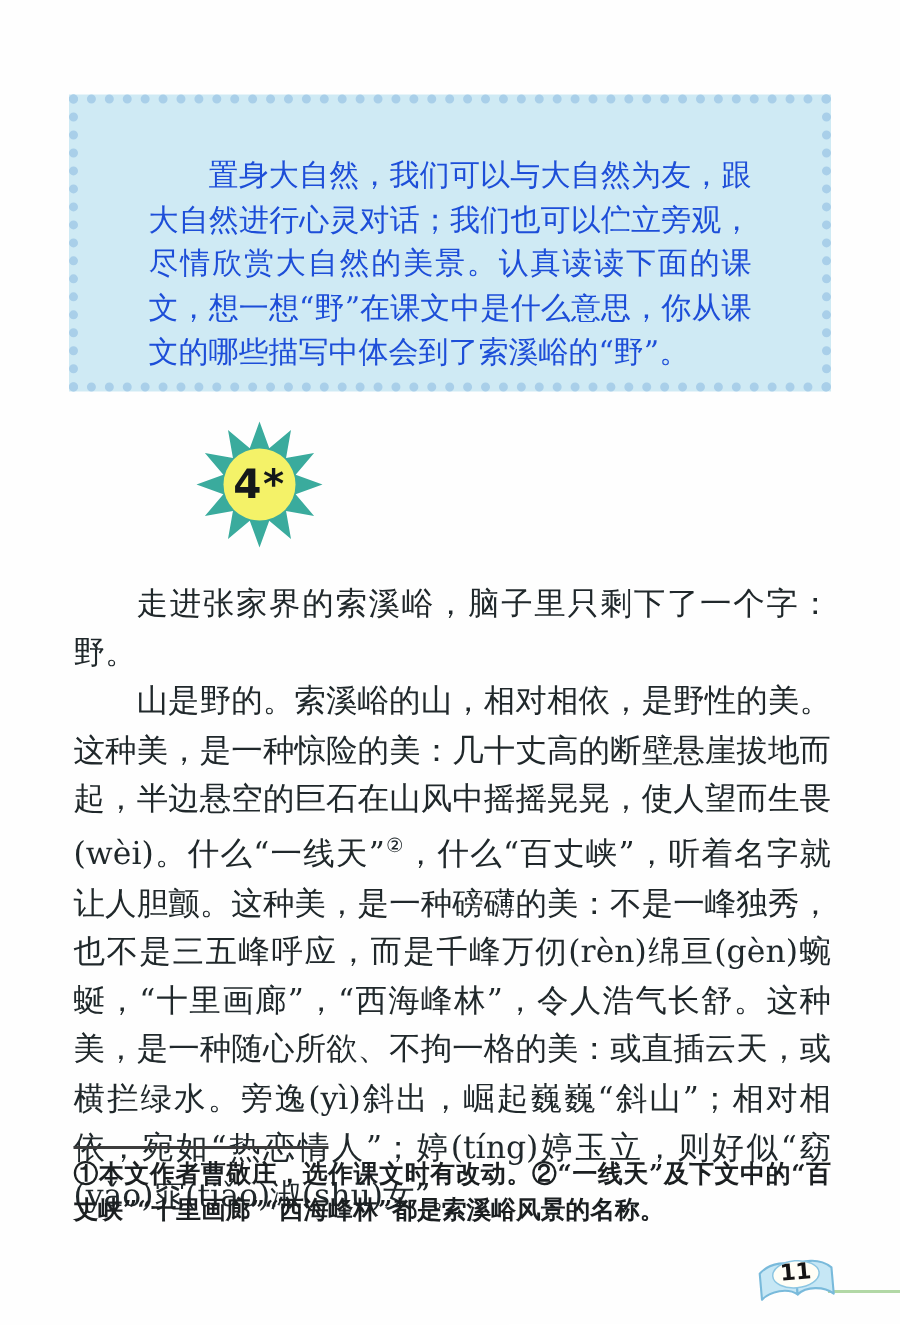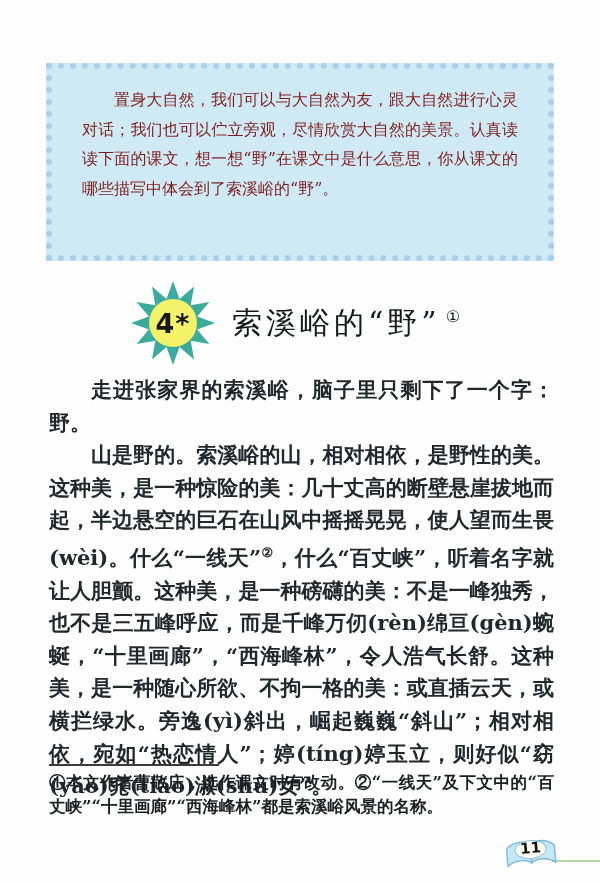--- a/index.html
+++ b/index.html
@@ -12,23 +12,23 @@
 
   
   .intro-box {
     position:absolute; left:46px; top:63px; width:508px; height:198px;
     box-sizing:border-box;
     background:#cfeaf4;
     border:6px dotted #a9cfe9;
     padding:16px 30px 0 30px;
   }
   .intro-text {
-    margin:0; font-size:16px; line-height:29.5px;
+    margin:17px; font-size:20px; line-height:29.5px;
     text-indent:2em; text-align:justify;
-    color:#7f1d1d;
+    color:#1d4ed8;
     font-family:"DejaVu Serif","Liberation Serif",serif;
   }
 
   
   .lesson-header {
     position:absolute; left:130px; top:279px; height:88px;
     display:flex; align-items:center;
   }
   .starburst { position:relative; width:86px; height:86px; flex:0 0 86px; }
   .starburst svg { position:absolute; left:0; top:0; }
@@ -42,21 +42,21 @@
   .lesson-title {
     margin:0 0 0 16px; font-size:30px; font-weight:500;
     letter-spacing:4px; color:#15191b; white-space:nowrap;
   }
   .fn-ref {
     font-size:16px; vertical-align:super; margin-left:5px;
     letter-spacing:0; font-weight:normal;
   }
 
   
-  .body-text { position:absolute; left:49px; top:374px; width:505px;font-weight:bold; }
+  .body-text { position:absolute; left:49px; top:386px; width:505px; }
   .par {
     margin:0; font-size:21px; line-height:32.6px;
     text-indent:2em; text-align:justify; color:#20282b;
   }
   .fn-ref2 { font-size:13px; vertical-align:super; }
 
   
   .footnote-area { position:absolute; left:49px; top:764px; width:505px; }
   .footnote-rule { width:170px; height:0; border-top:2px solid #3c3c3c; margin-bottom:5px; }
   .footnote-text {
@@ -85,21 +85,20 @@
   </div>
 
   <div class="lesson-header">
     <div class="starburst">
       <svg width="86" height="86" viewBox="0 0 86 86" aria-hidden="true">
         <polygon fill="#3aab9d" points="43,1 49.5,18.9 64,6.6 60.7,25.3 79.4,22 67.1,36.5 85,43 67.1,49.5 79.4,64 60.7,60.7 64,79.4 49.5,67.1 43,85 36.5,67.1 22,79.4 25.3,60.7 6.6,64 18.9,49.5 1,43 18.9,36.5 6.6,22 25.3,25.3 22,6.6 36.5,18.9"></polygon>
         <circle cx="43" cy="43" r="24" fill="#f4f268"></circle>
       </svg>
       <span class="lesson-num">4*</span>
     </div>
-    <h1 class="lesson-title"><span>索溪峪的“野”</span><sup class="fn-ref">①</sup></h1>
   </div>
 
   <div class="body-text">
     <p class="par">走进张家界的索溪峪，脑子里只剩下了一个字：野。</p>
     <p class="par"><span>山是野的。索溪峪的山，相对相依，是野性的美。这种美，是一种惊险的美：几十丈高的断壁悬崖拔地而起，半边悬空的巨石在山风中摇摇晃晃，使人望而生畏(wèi)。什么“一线天”</span><sup class="fn-ref2">②</sup><span>，什么“百丈峡”，听着名字就让人胆颤。这种美，是一种磅礴的美：不是一峰独秀，也不是三五峰呼应，而是千峰万仞(rèn)绵亘(gèn)蜿蜒，“十里画廊”，“西海峰林”，令人浩气长舒。这种美，是一种随心所欲、不拘一格的美：或直插云天，或横拦绿水。旁逸(yì)斜出，崛起巍巍“斜山”；相对相依，宛如“热恋情人”；婷(tíng)婷玉立，则好似“窈(yǎo)窕(tiǎo)淑(shū)女”。</span></p>
   </div>
 
   <div class="footnote-area">
     <div class="footnote-rule"></div>
     <p class="footnote-text">①本文作者曹敬庄，选作课文时有改动。②“一线天”及下文中的“百丈峡”“十里画廊”“西海峰林”都是索溪峪风景的名称。</p>

